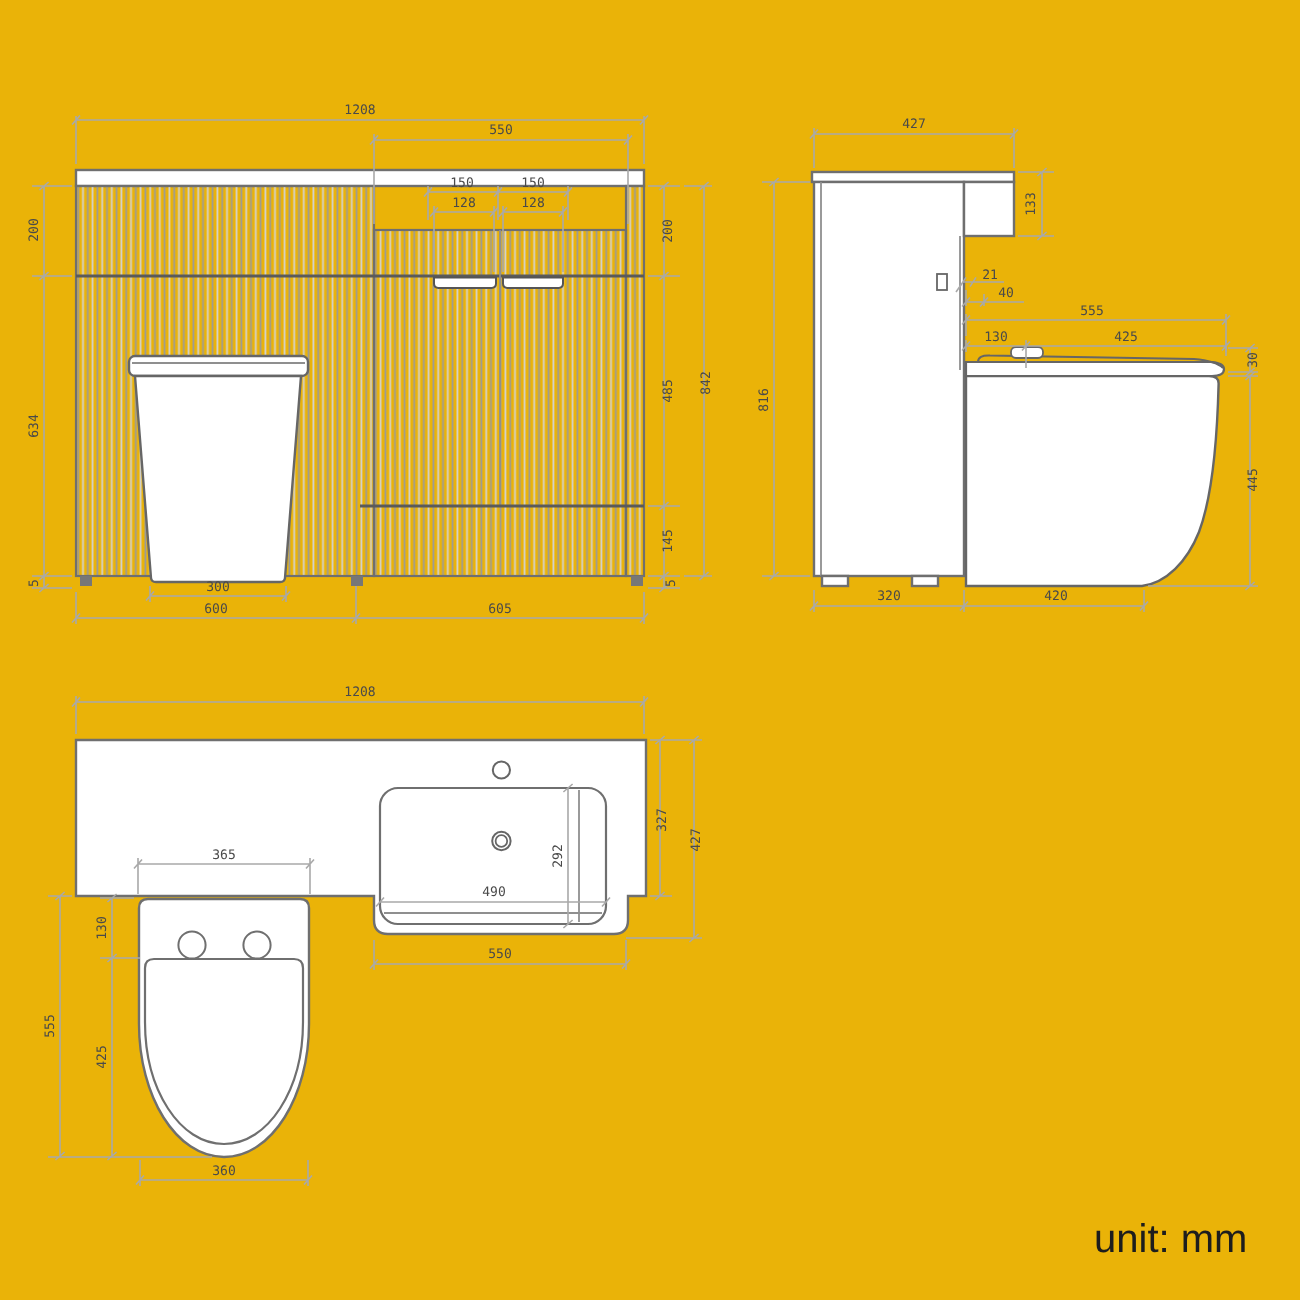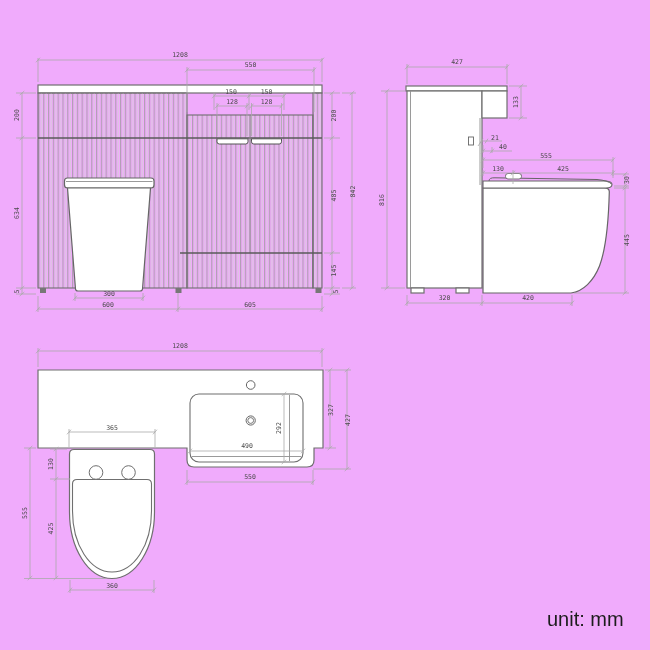--- a/index.html
+++ b/index.html
@@ -1,16 +1,16 @@
 <!DOCTYPE html>
 <html><head>
 <meta charset="utf-8">
 <style>
   html,body{margin:0;padding:0;background:#fff;}
-  #canvas{position:relative;width:650px;height:650px;background:#f0abfc;overflow:hidden;
+  #canvas{position:relative;width:650px;height:650px;background:#eab308;overflow:hidden;
           font-family:"Liberation Sans",sans-serif;}
   svg text{user-select:none;}
   .olf{stroke:#6f6f6f;stroke-width:1.2;fill:#fff;}
   .ol2{stroke:#8f8f8f;stroke-width:0.9;fill:none;}
   .band{stroke:#5a5a5a;stroke-width:1.4;fill:none;}
   .flute{fill:url(#flutePat);stroke:#6f6f6f;stroke-width:1.1;}
   .dim{stroke:#a9a9a9;stroke-width:0.8;fill:none;}
   .dt{font:6.5px "DejaVu Sans Mono",monospace;fill:#4a4a4a;text-anchor:middle;}
   .foot{fill:#777;}
   .unit{font:20px "Liberation Sans",sans-serif;fill:#1d1d1d;}

